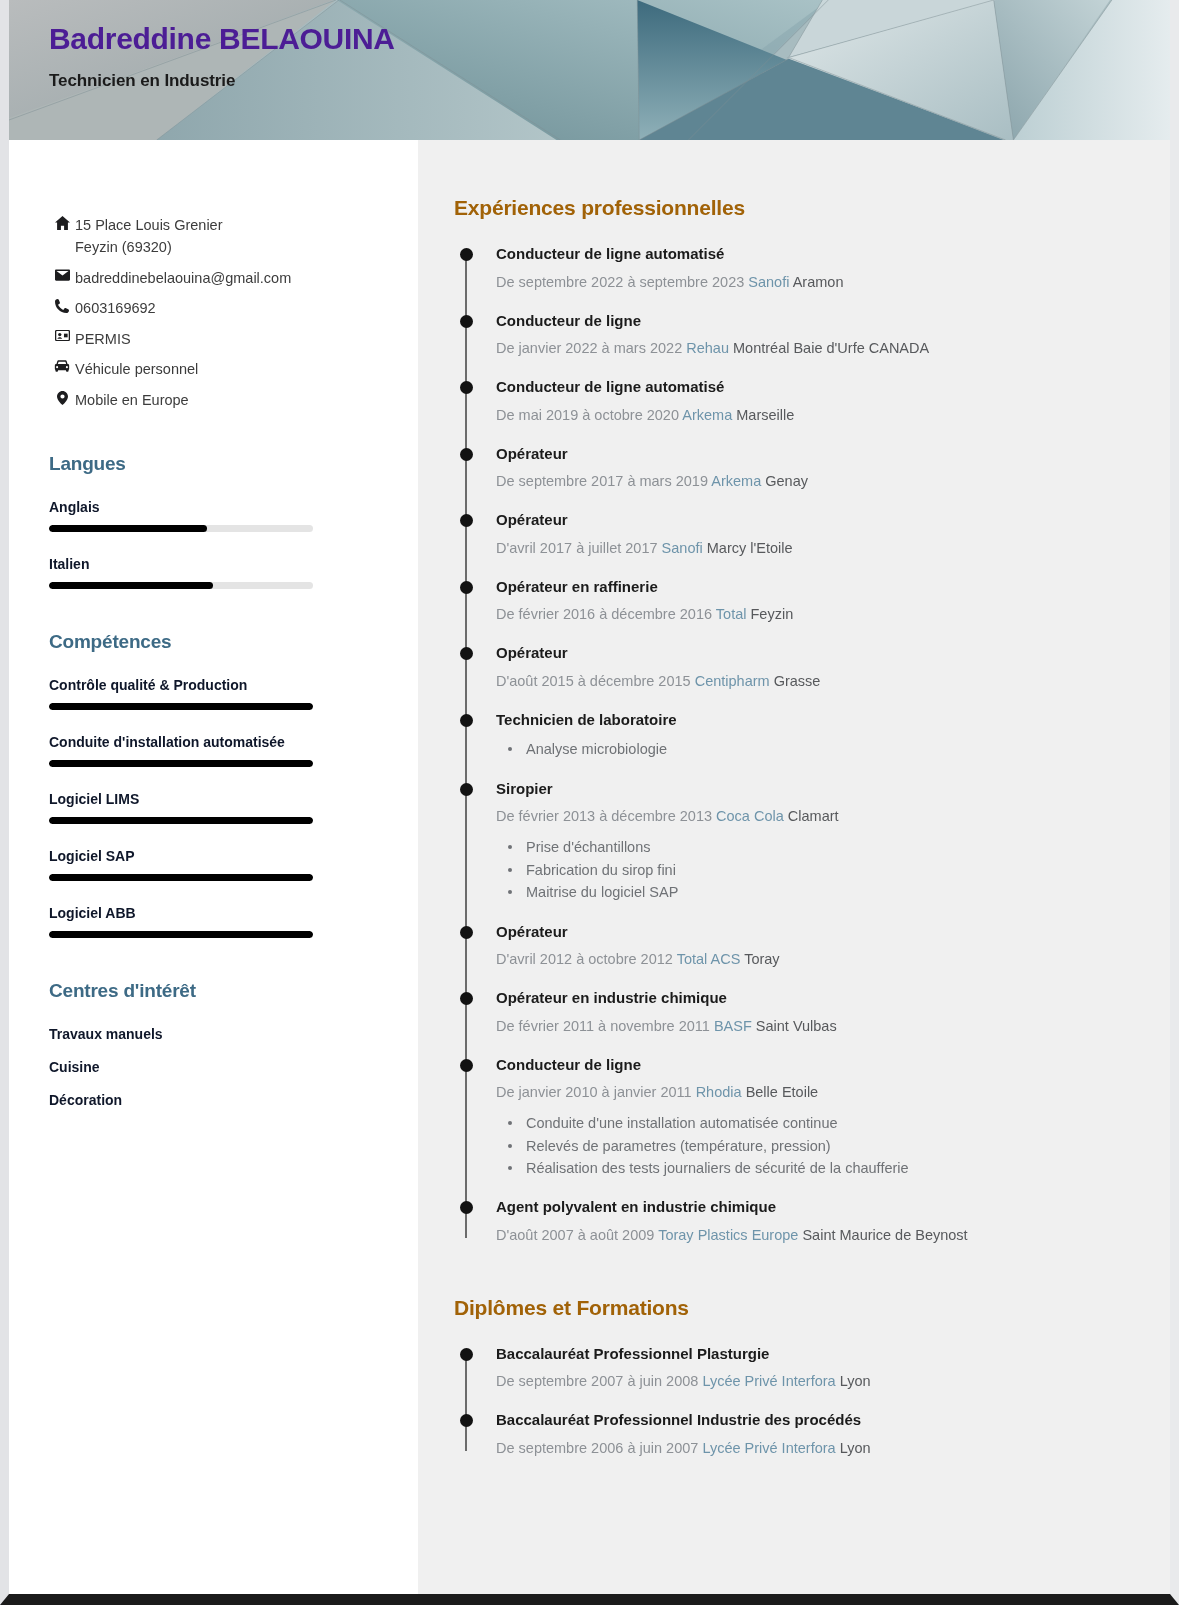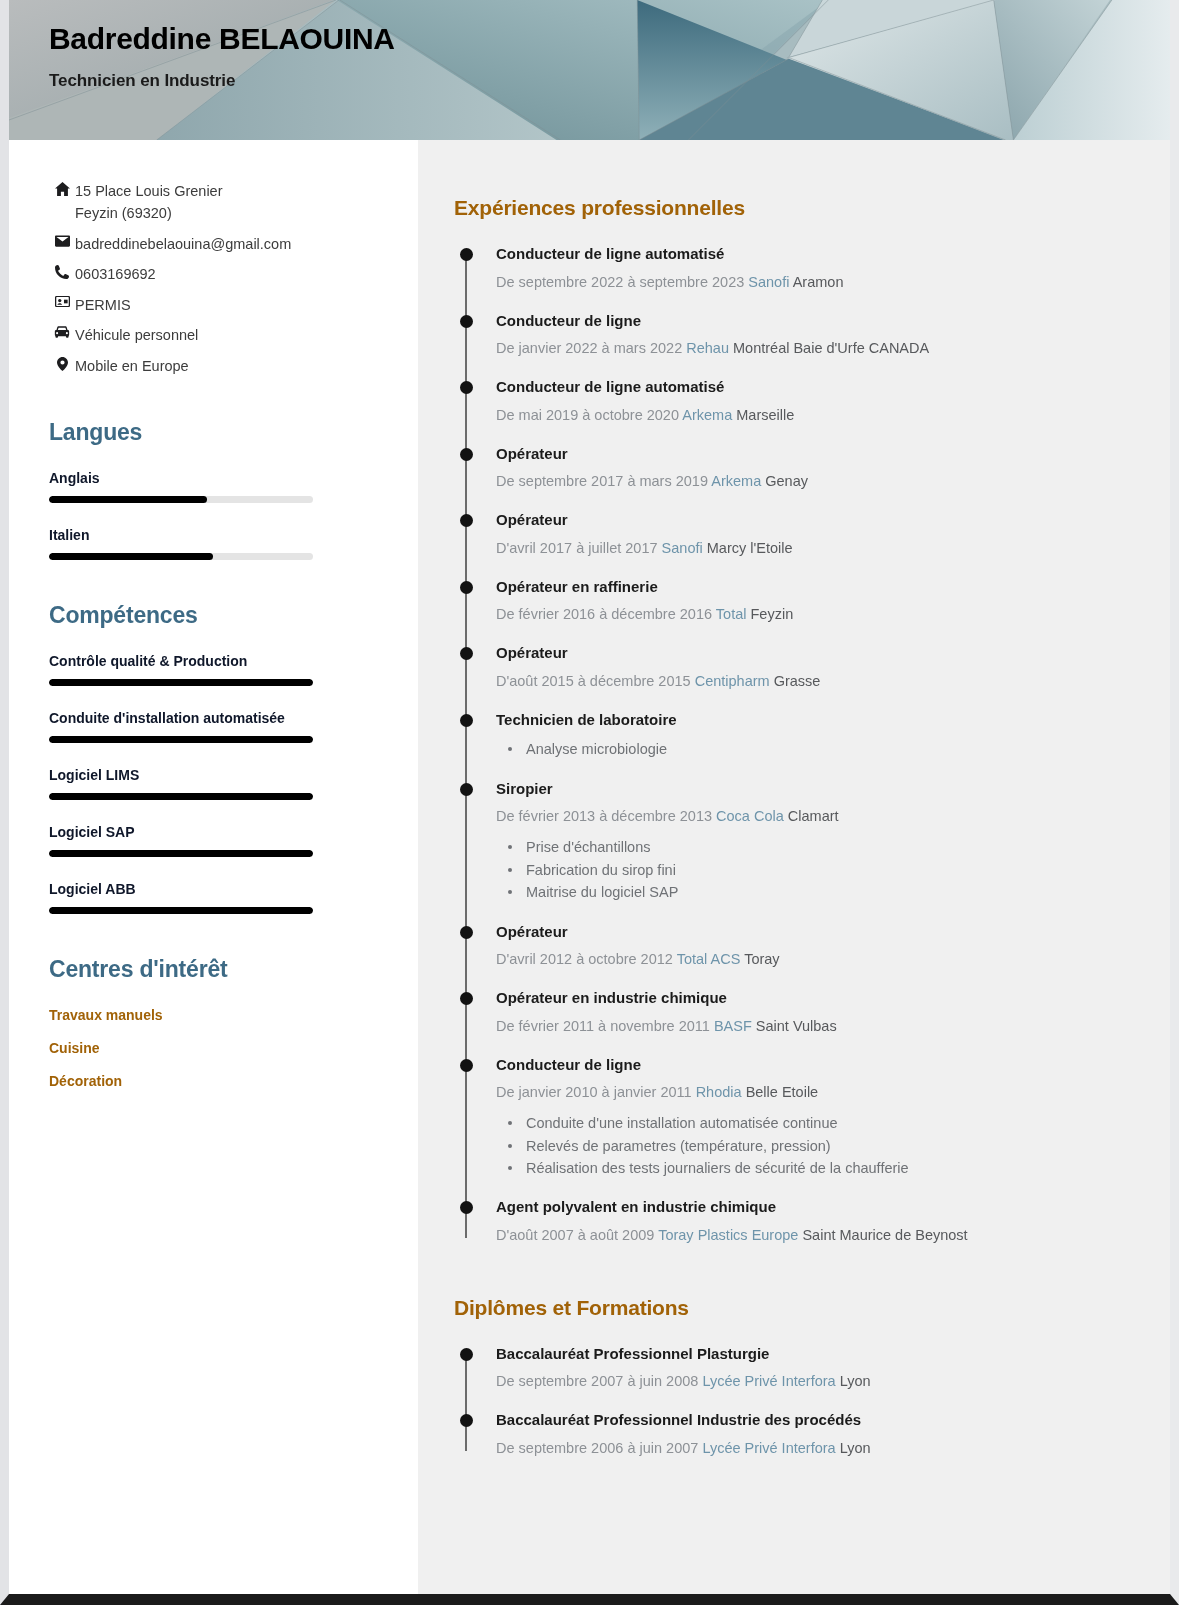--- a/index.html
+++ b/index.html
@@ -40,21 +40,21 @@
   }
   .header-text {
     position: absolute;
     left: 40px;
     top: 22px;
     z-index: 3;
   }
   .name {
     font-size: 30px;
     font-weight: bold;
-    color: #000000;
+    color: #4c1d95;
     letter-spacing: -0.3px;
     line-height: 1.1;
   }
   .job-title {
     margin-top: 16px;
     font-size: 17px;
     font-weight: bold;
     color: #1b1b1b;
     letter-spacing: -0.1px;
   }
@@ -62,21 +62,21 @@
   
   .body-wrap {
     display: flex;
     height: 1454px;
     align-items: stretch;
   }
   .sidebar {
     width: 409px;
     flex: 0 0 409px;
     background: #ffffff;
-    padding: 40px 30px 0 40px;
+    padding: 74px 30px 0 40px;
   }
   .main {
     flex: 1 1 auto;
     background: #f0f0f0;
     padding: 56px 40px 0 36px;
   }
 
   
   .contact-list { display: block; }
   .contact-row {
@@ -95,21 +95,21 @@
   .contact-icon svg { display: block; }
   .contact-text {
     font-size: 14.5px;
     color: #3c3c3c;
     line-height: 1.55;
   }
 
   
   .side-section { margin-top: 42px; }
   .side-heading {
-    font-size: 23px;
+    font-size: 19px;
     font-weight: bold;
     color: #3d6a85;
     margin-bottom: 24px;
     letter-spacing: -0.2px;
   }
   .meter-label {
     font-size: 14px;
     font-weight: bold;
     color: #0f172a;
     margin-bottom: 10px;
@@ -123,21 +123,21 @@
     margin-bottom: 24px;
   }
   .meter-fill {
     height: 100%;
     background: #000000;
     border-radius: 4px;
   }
   .interest-item {
     font-size: 14px;
     font-weight: bold;
-    color: #a16207;
+    color: #0f172a;
     margin-bottom: 17px;
   }
 
   
   .main-heading {
     font-size: 21px;
     font-weight: bold;
     color: #a16207;
     margin-bottom: 16px;
     letter-spacing: -0.2px;

